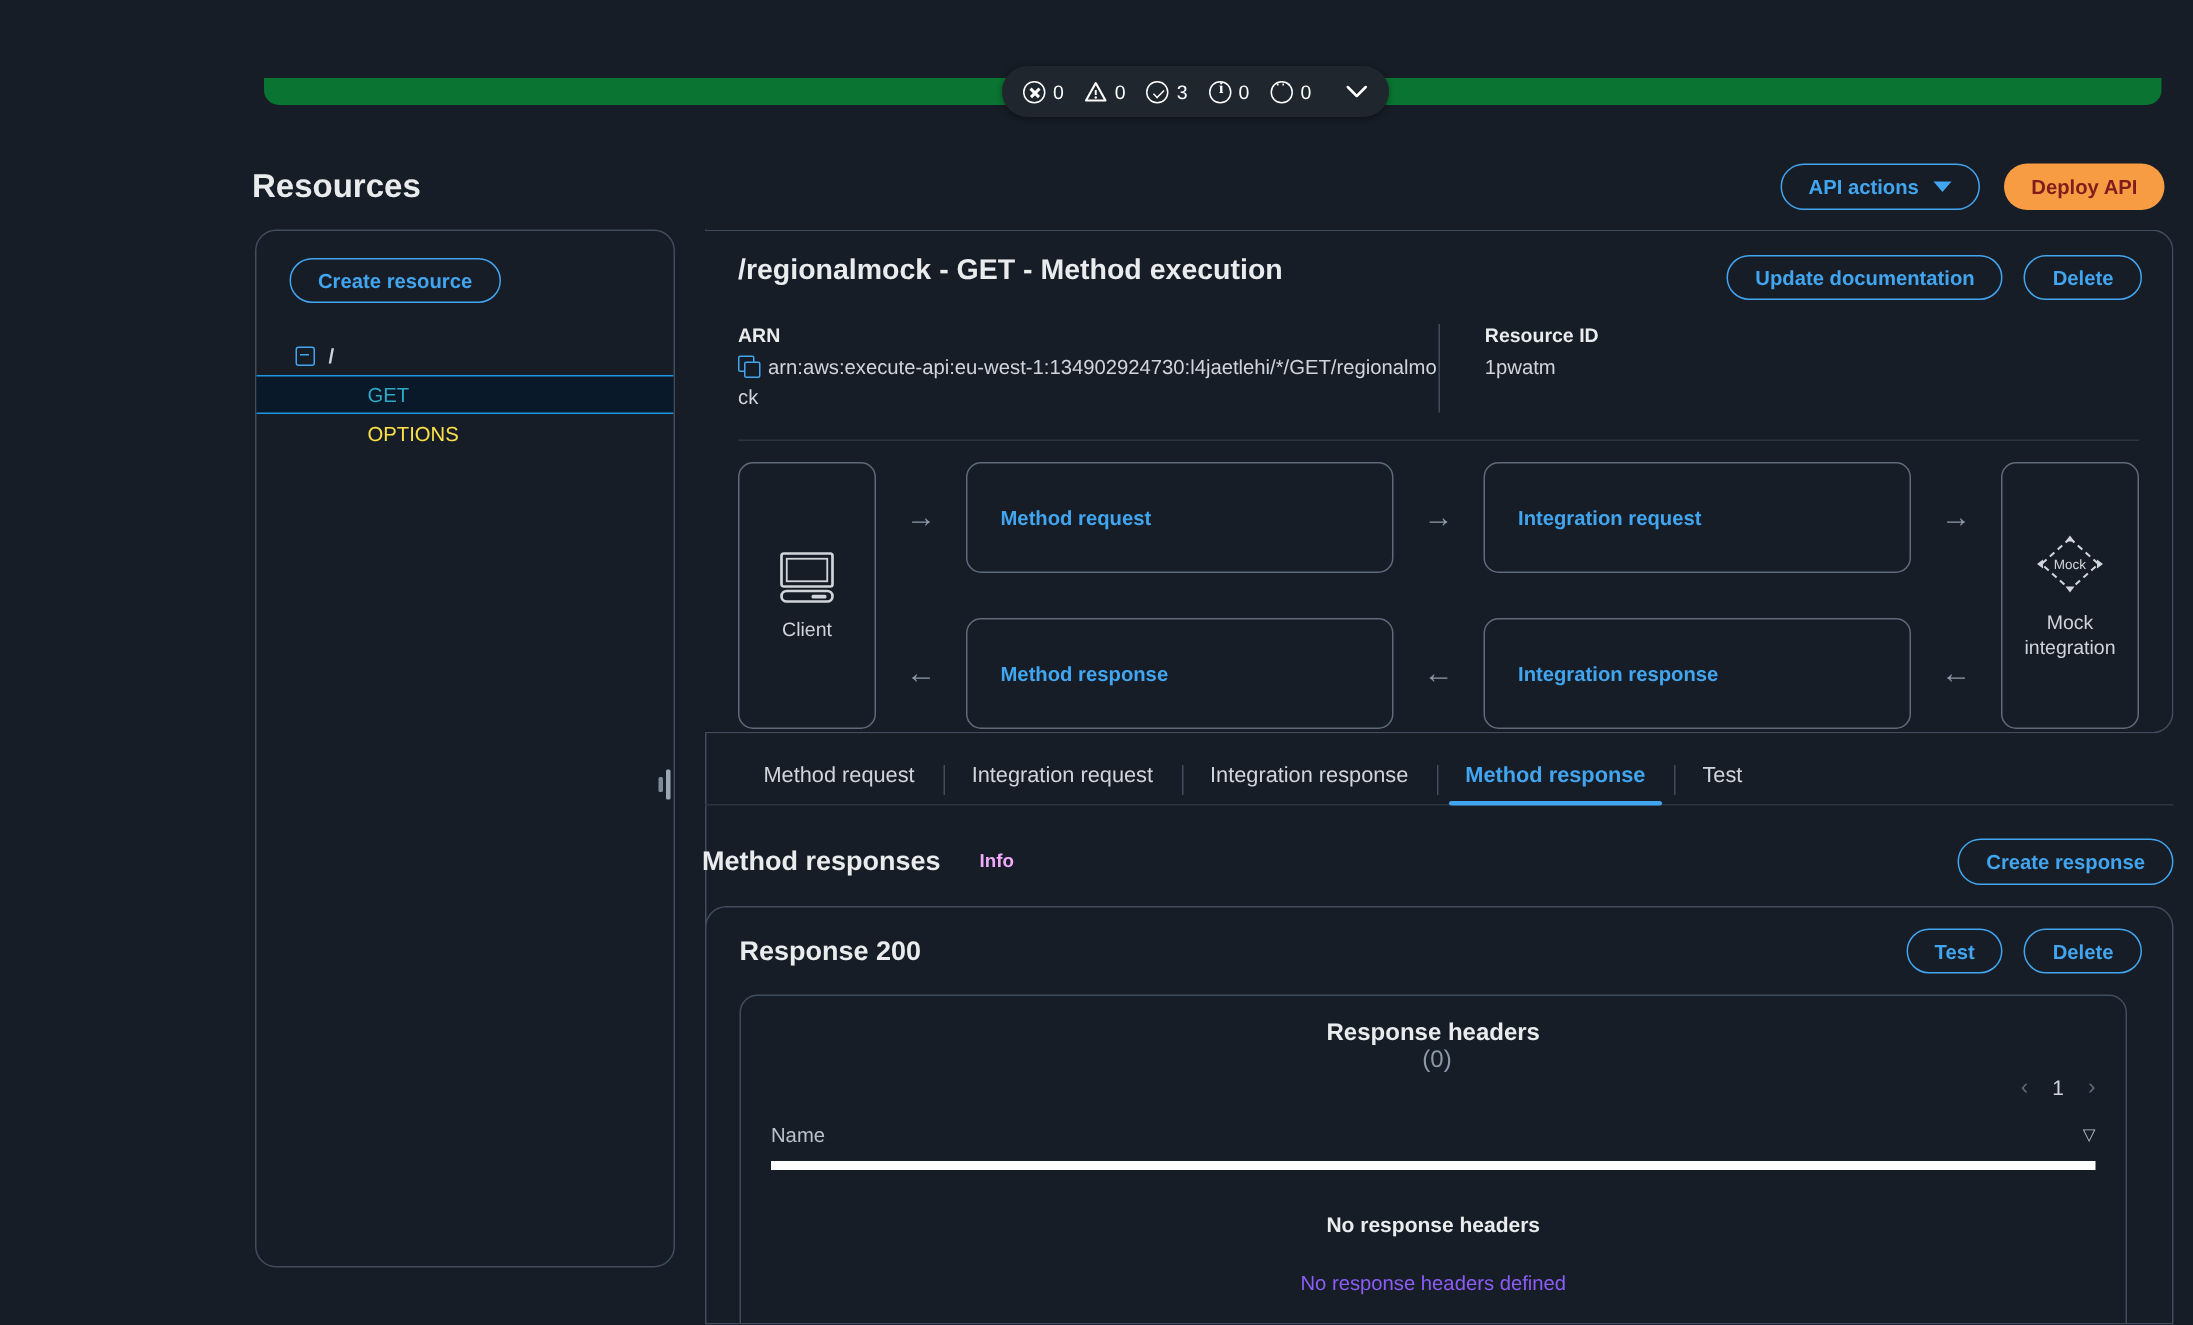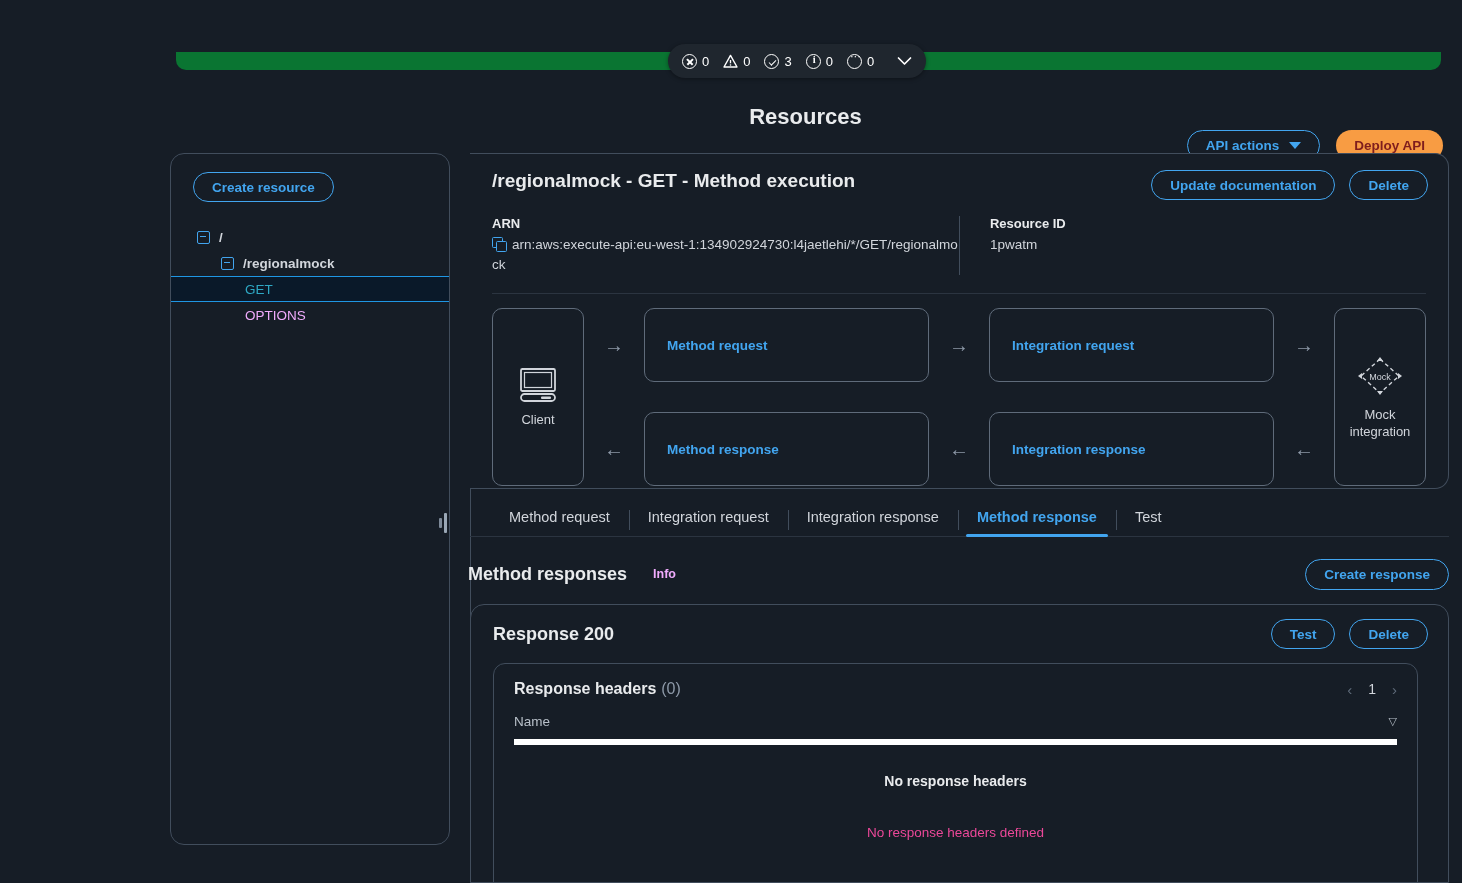--- a/index.html
+++ b/index.html
@@ -86,21 +86,21 @@
     text-align: center; font-size: 11px; color: #fff; letter-spacing: 0;
   }
   .sp-chev {
     margin-left: 6px; width: 20px; height: 20px;
     display: flex; align-items: center; justify-content: center; cursor: pointer;
   }
 
   
   .head-row {
     position: absolute; left: 168px; top: 104px; width: 1275px; height: 40px;
-    display: flex; align-items: center; flex-direction: column;
+    display: flex; align-items: center;
   }
   .page-title { font-size: 22px; font-weight: bold; color: #e9ebed; }
   .head-btns { margin-left: auto; display: flex; align-items: center; gap: 16px; }
   .btn {
     height: 31px; border-radius: 16px; font-size: 13.5px; font-weight: bold;
     display: inline-flex; align-items: center; justify-content: center;
     cursor: pointer; white-space: nowrap;
   }
   .btn-outline {
     border: 1.5px solid #42a5ef; color: #42a5ef; background: transparent;
@@ -147,21 +147,21 @@
     height: 26px; display: flex; align-items: center;
     padding-left: 74px; font-size: 13.5px; font-weight: normal;
     cursor: pointer;
   }
   .method-row.selected {
     background: #0a1929;
     border-top: 1.5px solid #1f96e3; border-bottom: 1.5px solid #1f96e3;
     margin-left: -1px; margin-right: -1px; padding-left: 75px;
   }
   .m-get { color: #2ea8c4; }
-  .m-options { color: #f0abfc; }
+  .m-options { color: #fde047; }
 
   
   .resize-handle {
     position: absolute; left: 439px; top: 513px; width: 9px; height: 20px;
     display: flex; gap: 2px; align-items: center; cursor: col-resize; z-index: 4;
   }
   .rh-a { width: 3px; height: 10px; background: #7d8998; border-radius: 1px; }
   .rh-b { width: 2.5px; height: 20px; background: #9aa7b5; border-radius: 1px; }
   .v-divider {
     position: absolute; left: 470px; top: 153px; width: 1px; height: 730px;
@@ -273,36 +273,36 @@
   }
   .resp-head { display: flex; align-items: center; padding: 14px 20px 0 22px; }
   .resp-title { font-size: 18px; font-weight: bold; color: #e9ebed; }
   .resp-btns { margin-left: auto; display: flex; gap: 14px; }
 
   .hdr-card {
     margin: 14px 30px 0 22px;
     border: 1px solid #414d5c; border-radius: 12px 12px 0 0;
     height: 226px;
   }
-  .hdr-top { display: flex; align-items: center; padding: 16px 20px 0 20px; }
+  .hdr-top { display: flex; align-items: center; padding: 16px 20px 0 20px; flex-direction: column; }
   .hdr-title { font-size: 16px; font-weight: bold; color: #e9ebed; }
   .hdr-count { font-size: 16px; color: #8d99a8; margin-left: 5px; font-weight: normal; }
   .pager { margin-left: auto; display: flex; align-items: center; gap: 16px; }
   .pg-arrow { color: #5f6b7a; font-size: 15px; cursor: pointer; }
   .pg-num { color: #d1d5db; font-size: 14px; cursor: pointer; }
   .col-head {
     display: flex; align-items: center;
     margin: 16px 20px 0 20px; padding-bottom: 10px;
     border-bottom: 6px solid #ffffff;
     font-size: 13.5px; color: #b8c0c9;
   }
   .sort-ico { margin-left: auto; color: #b8c0c9; font-size: 11px; cursor: pointer; }
   .empty-wrap { text-align: center; padding-top: 28px; }
   .empty-title { font-size: 14px; font-weight: bold; color: #e9ebed; }
-  .empty-sub { font-size: 13.5px; color: #ec4899; margin-top: 36px; }
+  .empty-sub { font-size: 13.5px; color: #8b5cf6; margin-top: 24px; }
 </style>
 </head>
 <body>
 
 <div class="page">
 
   <div class="flash-shadow"></div>
 
   <div class="statuspill">
     <div class="sp-item">
@@ -350,24 +350,20 @@
   </div>
 
   <div class="tree-panel">
     <div class="tree-create">
       <div class="btn btn-outline btn-create">Create resource</div>
     </div>
     <div class="tree-list">
       <div class="tree-row lvl0">
         <span class="tg"></span>
         <span class="tree-label-root">/</span>
-      </div>
-      <div class="tree-row lvl1">
-        <span class="tg"></span>
-        <span class="tree-label-res">/regionalmock</span>
       </div>
       <div class="method-row selected">
         <span class="m-get">GET</span>
       </div>
       <div class="method-row">
         <span class="m-options">OPTIONS</span>
       </div>
     </div>
   </div>
 

